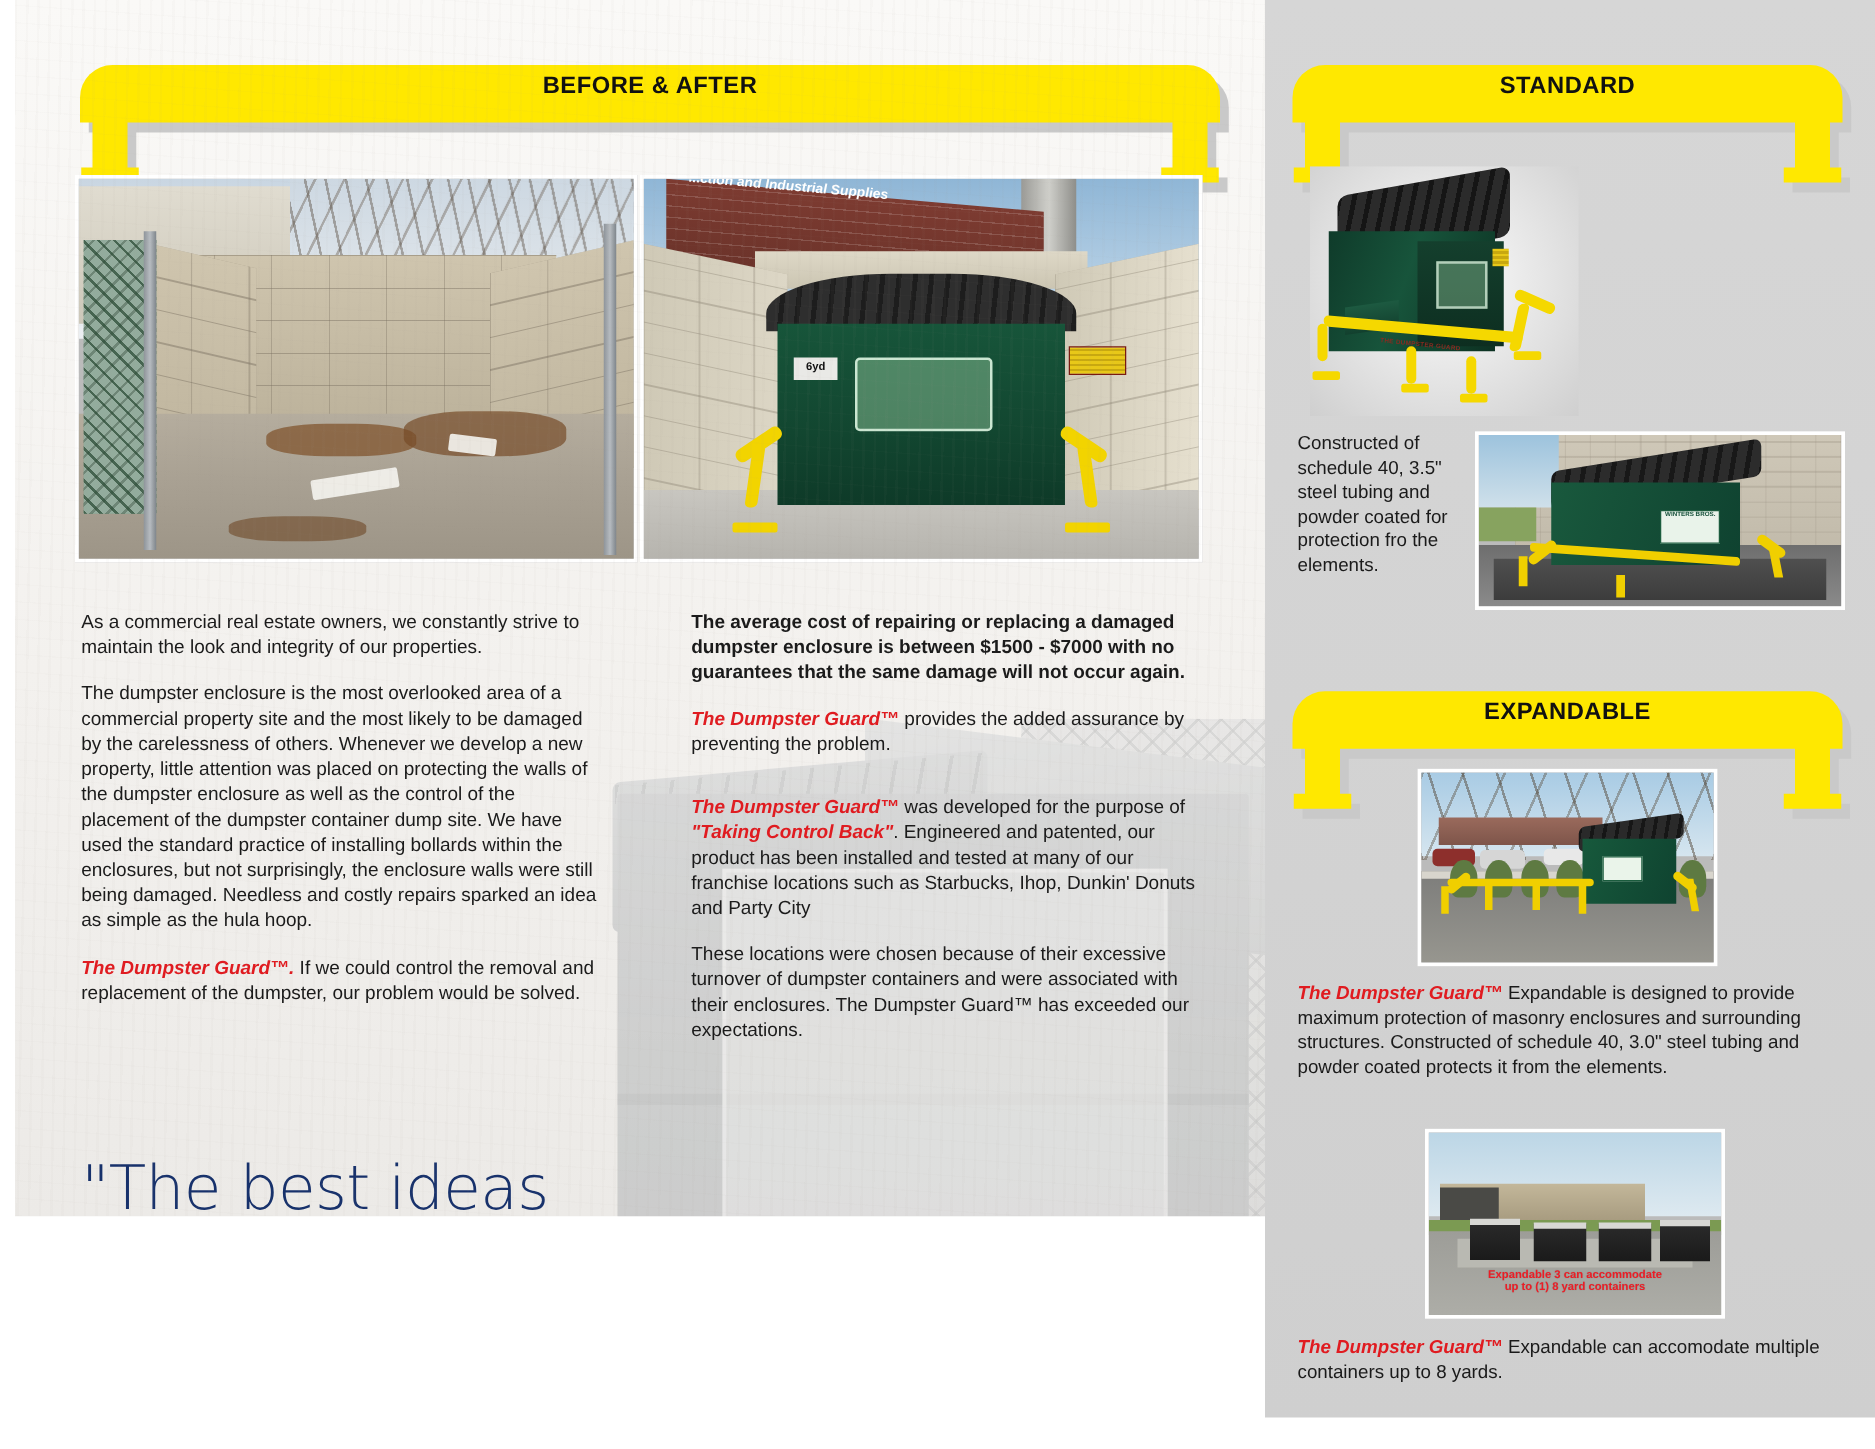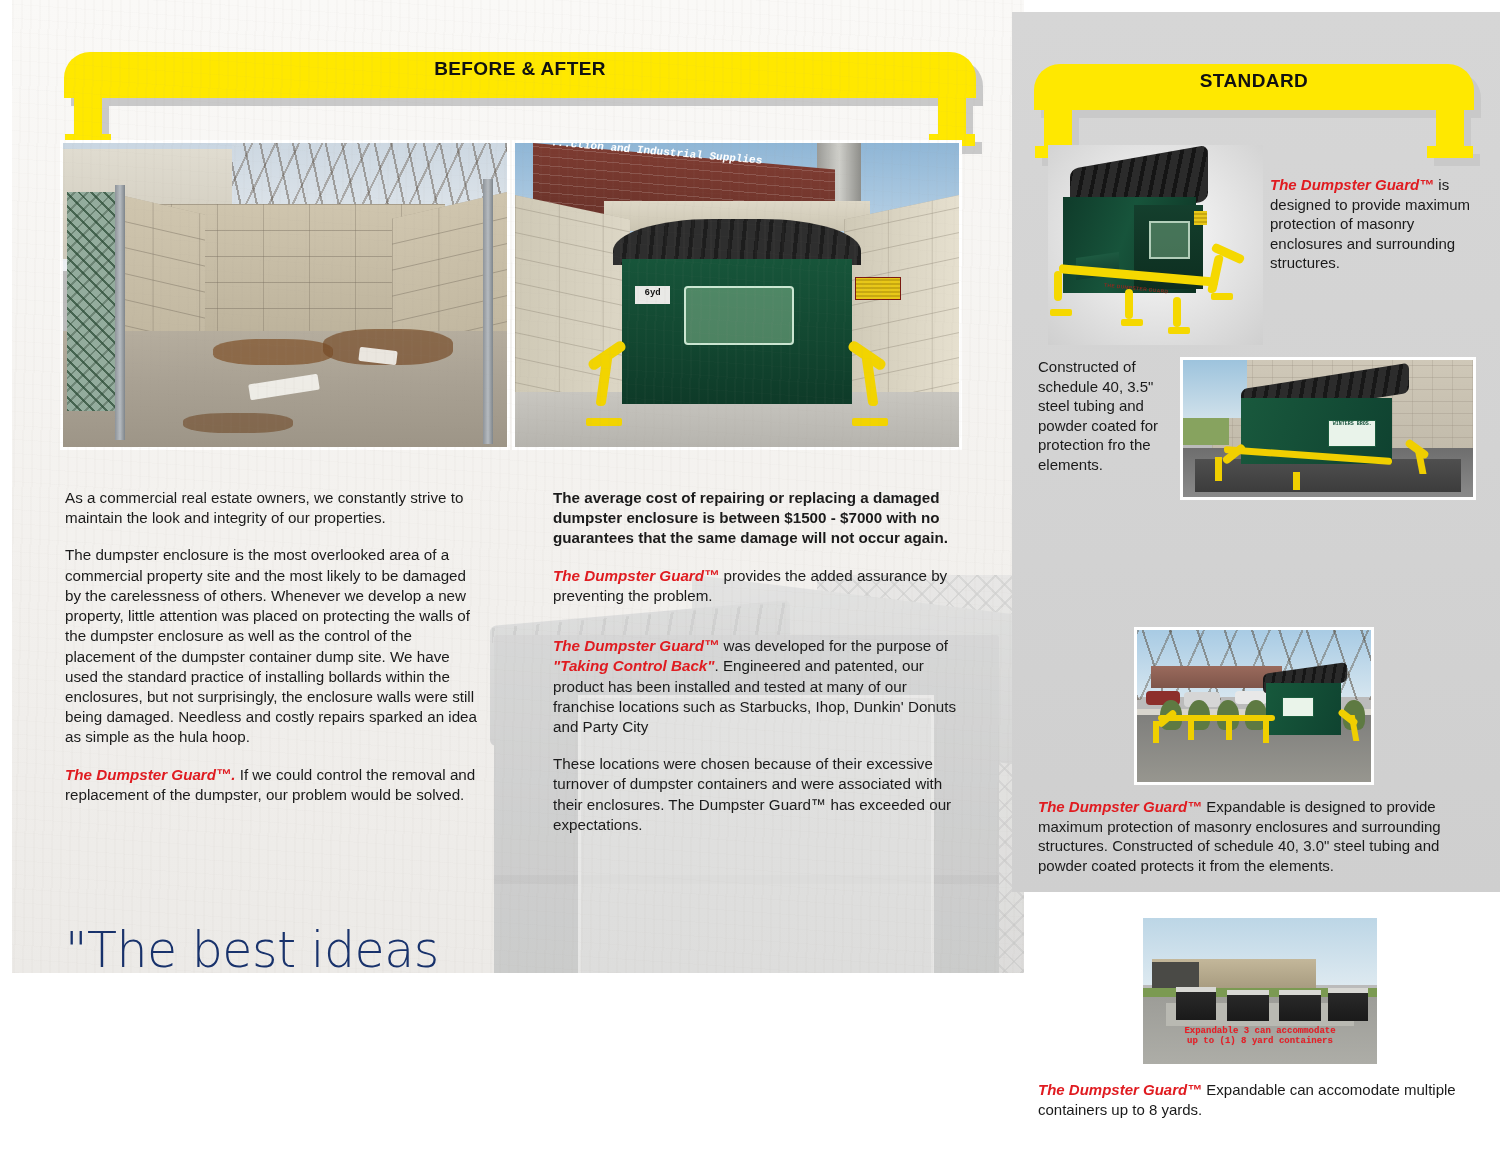--- a/index.html
+++ b/index.html
@@ -18,21 +18,21 @@
     overflow:hidden;
   }
   .left-panel::after{
     content:"";position:absolute;inset:0;
     background:
       repeating-linear-gradient(91deg, rgba(160,150,140,.035) 0 2px, rgba(255,255,255,0) 2px 9px),
       repeating-linear-gradient(4deg, rgba(150,140,130,.025) 0 1px, rgba(255,255,255,0) 1px 14px);
     pointer-events:none;
   }
   .right-panel{
-    position:absolute;left:1012px;top:12px;width:488px;height:880px;
+    position:absolute;left:1012px;top:0;width:488px;height:1134px;
     background:linear-gradient(180deg,#d6d6d6 0%,#d3d3d3 50%,#cfcfcf 100%);
   }
 
   
   .watermark{position:absolute;left:470px;top:575px;width:545px;height:584px;overflow:hidden;opacity:.30;}
   .wm-fence{position:absolute;right:0;top:0;width:210px;height:430px;
     background:
       repeating-linear-gradient(45deg, rgba(120,125,130,.55) 0 2px, rgba(255,255,255,0) 2px 13px),
       repeating-linear-gradient(-45deg, rgba(120,125,130,.55) 0 2px, rgba(255,255,255,0) 2px 13px),
       linear-gradient(180deg,#cfd2d4,#b9bcbe);
@@ -66,21 +66,21 @@
   .guard .baseL{left:1px}
   .guard-yellow .rail,.guard-yellow .legL,.guard-yellow .legR,
   .guard-yellow .baseL,.guard-yellow .baseR{background:#ffe800;}
   .guard-shadow .rail,.guard-shadow .legL,.guard-shadow .legR,
   .guard-shadow .baseL,.guard-shadow .baseR{background:#c9c9c9;}
   .guard-title{position:absolute;left:0;top:6px;width:100%;text-align:center;
     font-size:19px;font-weight:bold;color:#111;letter-spacing:.4px;z-index:5;}
 
   
   .photo{position:absolute;overflow:hidden;background:#bbb;}
-  .photo-frame{border:3px solid #fff;box-sizing:border-box;font-family:Liberation Mono, monospace;}
+  .photo-frame{border:3px solid #fff;box-sizing:border-box;}
 
   
   .ph-sky{position:absolute;left:0;top:0;width:100%;height:42%;
     background:linear-gradient(180deg,#c9d6e2 0%,#dfe6ec 60%,#eceff2 100%);}
   .ph-bldg{position:absolute;left:0;top:2%;width:38%;height:36%;
     background:linear-gradient(180deg,#e0dcd0,#cdc8ba);}
   .ph-trees{position:absolute;right:0;top:0;width:62%;height:34%;
     background:
       repeating-linear-gradient(78deg, rgba(90,78,66,.45) 0 2px, rgba(255,255,255,0) 2px 16px),
       repeating-linear-gradient(-64deg, rgba(100,86,72,.4) 0 2px, rgba(255,255,255,0) 2px 21px),
@@ -421,23 +421,20 @@
       <div class="sp-foot" style="left:1%;top:82%;width:22px"></div>
       <div class="sp-rail" style="left:36%;top:72%;width:8px;height:30px"></div>
       <div class="sp-foot" style="left:34%;top:87%;width:22px"></div>
       <div class="sp-rail" style="left:58%;top:76%;width:8px;height:30px"></div>
       <div class="sp-foot" style="left:56%;top:91%;width:22px"></div>
       <div class="sp-rail" style="left:76%;top:55%;width:9px;height:38px;transform:skewX(-12deg)"></div>
       <div class="sp-rail" style="left:76%;top:52%;width:34px;height:9px;transform:rotate(24deg)"></div>
       <div class="sp-foot" style="left:76%;top:74%;width:22px"></div>
     </div>
 
-    <div class="rp-text" style="position:absolute;left:258px;top:163px;width:208px;">
-      <span class="brand">The Dumpster Guard™</span><span> is designed to provide maximum protection of masonry enclosures and surrounding structures.</span>
-    </div>
 
     <div class="rp-text" style="position:absolute;left:26px;top:345px;width:148px;">Constructed of schedule 40, 3.5" steel tubing and powder coated for protection fro the elements.</div>
 
     <div class="photo photo-frame" style="left:1180px;top:345px;width:296px;height:143px;left:168px;">
       <div class="wb-stone"></div>
       <div class="wb-sky"></div>
       <div class="wb-grass"></div>
       <div class="wb-lot"></div>
       <div class="wb-pad"></div>
       <div class="wb-lid"></div>
@@ -446,20 +443,37 @@
           <span>WINTERS BROS.</span>
         </div>
       <div class="wb-rail" style="left:14%;top:67%;width:58%;height:7px;transform:skewY(4deg);border-radius:3px"></div>
       <div class="wb-rail" style="left:13%;top:66%;width:26px;height:8px;transform:rotate(-38deg);border-radius:4px"></div>
       <div class="wb-rail" style="left:11%;top:71%;width:7px;height:24px"></div>
       <div class="wb-rail" style="right:17%;top:64%;width:7px;height:26px;transform:skewX(11deg)"></div>
       <div class="wb-rail" style="right:15%;top:62%;width:26px;height:8px;transform:rotate(36deg);border-radius:4px"></div>
       <div class="wb-rail" style="left:38%;top:82%;width:7px;height:18px"></div>
     </div>
 
+    <div class="guard" style="left:22px;top:553px;width:440px;height:96px;">
+      <div class="shadow guard-shadow">
+        <div class="rail"></div>
+          <div class="legL"></div>
+        <div class="legR" style="right:10px"></div>
+        <div class="baseL"></div>
+          <div class="baseR" style="right:1px"></div>
+      </div>
+      <div class="guard-yellow">
+        <div class="rail"></div>
+          <div class="legL"></div>
+        <div class="legR" style="right:10px"></div>
+        <div class="baseL"></div>
+          <div class="baseR" style="right:1px"></div>
+      </div>
+      <div class="guard-title">EXPANDABLE</div>
+    </div>
 
     <div class="photo photo-frame" style="left:122px;top:615px;width:240px;height:158px;">
       <div class="ex-sky"></div>
       <div class="ex-trees"></div>
       <div class="ex-bldg"></div>
       <div class="ex-car" style="left:4%;top:40%;width:34px;height:14px;background:#8d2f2c"></div>
       <div class="ex-car" style="left:20%;top:41%;width:36px;height:15px;background:#d6d6d6"></div>
       <div class="ex-car" style="left:42%;top:40%;width:32px;height:13px;background:#e8e8e8"></div>
       <div class="ex-lot"></div>
       <div class="ex-curb"></div>

